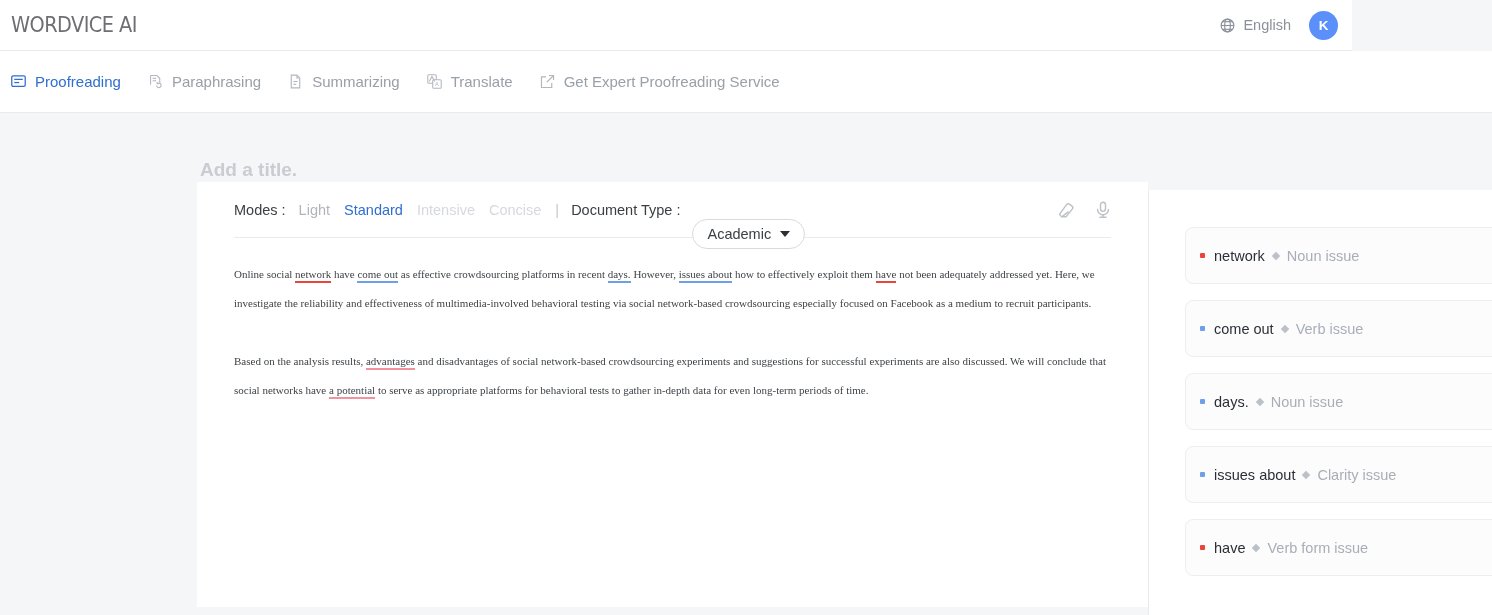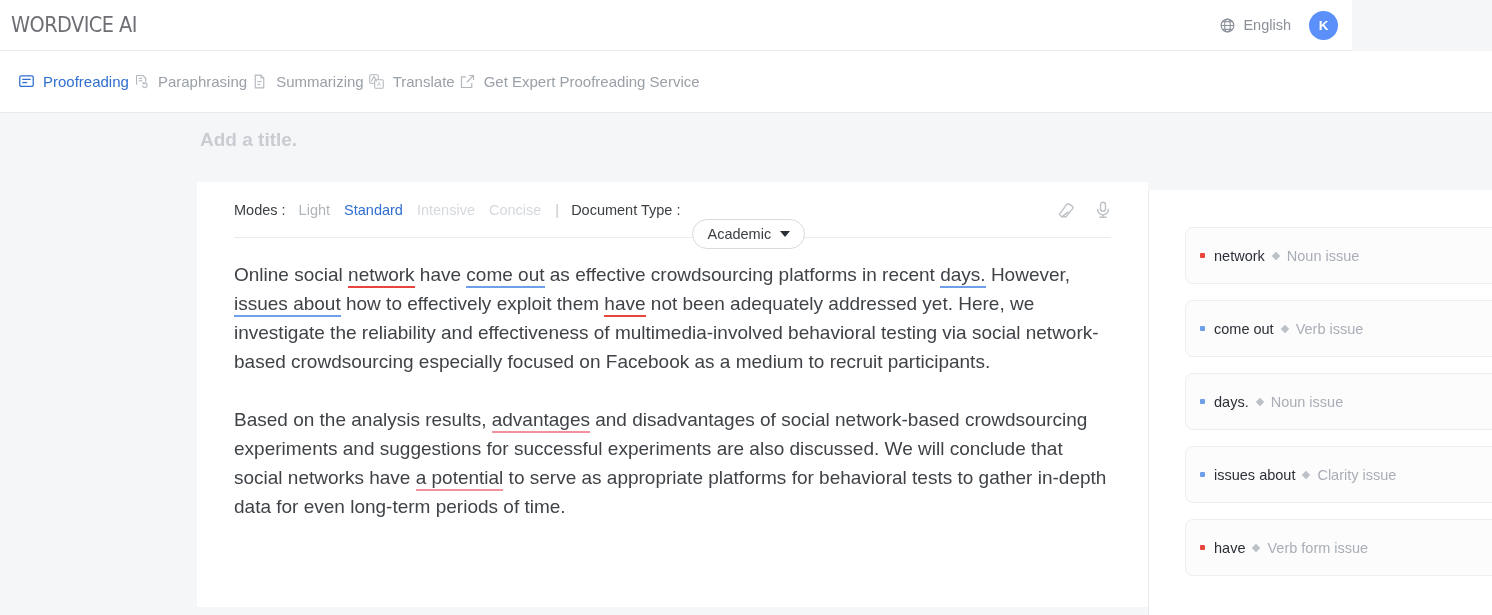--- a/index.html
+++ b/index.html
@@ -33,33 +33,33 @@
     width: 29px; height: 29px; border-radius: 50%;
     background: #5b8ff9; color: #fff;
     display: flex; align-items: center; justify-content: center;
     font-size: 13.5px; font-weight: 600; cursor: pointer;
   }
 
   
   .tabbar {
     position: absolute; top: 51px; left: 0; width: 1492px; height: 62px;
     background: #ffffff; border-bottom: 1px solid #e8eaed;
-    display: flex; align-items: center; padding-left: 16px; 
+    display: flex; align-items: center; padding-left: 8px; gap: 22px;
   }
   .tab {
     display: flex; align-items: center; gap: 8px;
     font-size: 15px; color: #9aa0a8; cursor: pointer;
     padding: 4px 2px; white-space: nowrap;
   }
   .tab.active { color: #2f6fd0; }
   .tab .ticon { width: 17px; height: 17px; flex: none; display: block; }
 
   
   .title-row {
-    position: absolute; top: 101px; left: 0; width: 1492px; height: 77px;
+    position: absolute; top: 131px; left: 0; width: 1492px; height: 77px;
   }
   .title-ph {
     position: absolute; left: 200px; top: 28px;
     font-size: 19px; font-weight: 700; color: #c9ccd1;
   }
 
   
   .editor {
     position: absolute; left: 197px; top: 182px;
     width: 951px; height: 425px;
@@ -93,21 +93,21 @@
     display: flex; align-items: center; gap: 17px;
   }
   .bar-icons svg { display: block; cursor: pointer; }
 
   .divider-line {
     height: 1px; background: #e9ebee; margin: 0 37px;
   }
 
   .doc {
     padding: 22px 37px 0 37px;
-    font-size: 19px; color: #3f4347; line-height: 29px;
+    font-size: 11px; color: #3f4347; line-height: 29px; font-family: Liberation Serif, serif;
   }
   .doc p { margin: 0; }
   .doc p + p { margin-top: 29px; }
   .u { text-decoration: none; padding-bottom: 1px; }
   .u-red   { border-bottom: 2px solid #e8453c; }
   .u-blue  { border-bottom: 2px solid #6f9fe8; }
   .u-pink  { border-bottom: 2px solid #f4919e; }
 
   
   .vdiv {

